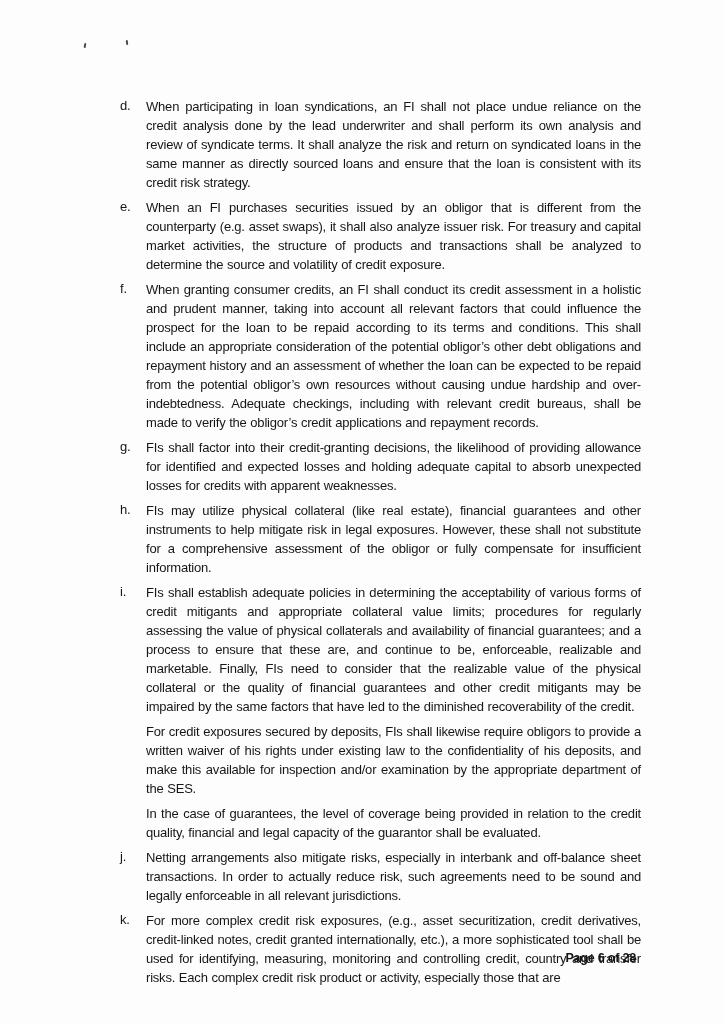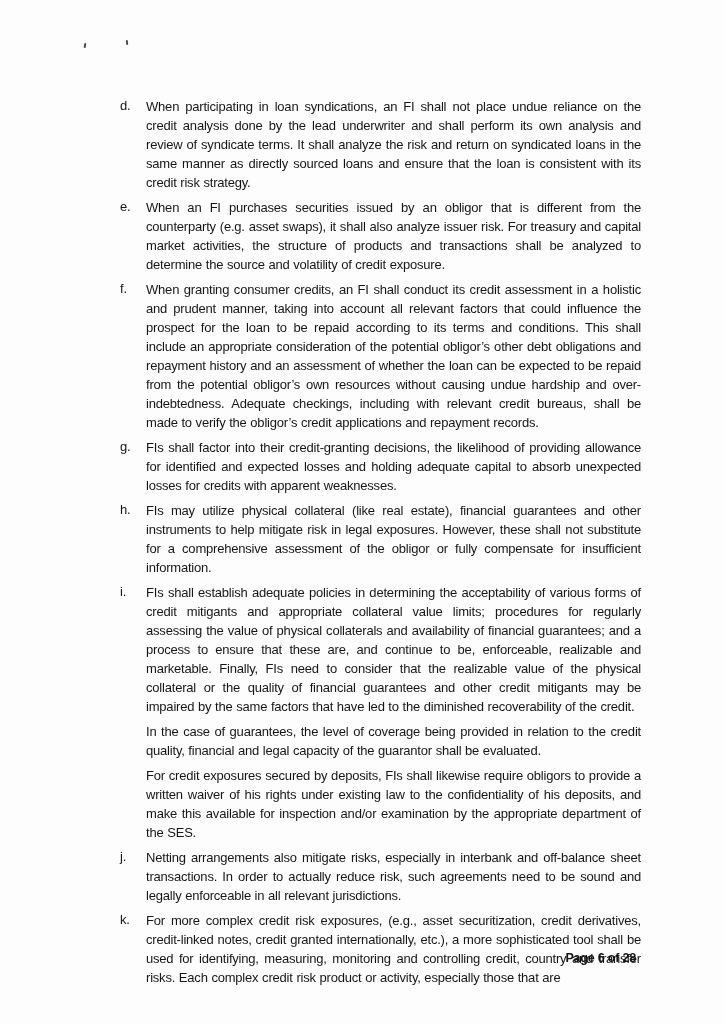--- a/index.html
+++ b/index.html
@@ -93,26 +93,26 @@
       <p class="para-text">FIs may utilize physical collateral (like real estate), financial guarantees and other instruments to help mitigate risk in legal exposures.  However, these shall not substitute for a comprehensive assessment of the obligor or fully compensate for insufficient information.</p>
     </div>
 
     <div class="para">
       <span class="para-label">i.</span>
       <p class="para-text">FIs shall establish adequate policies in determining the acceptability of various forms of credit mitigants and appropriate collateral value limits; procedures for regularly assessing the value of physical collaterals and availability of financial guarantees; and a process to ensure that these are, and continue to be, enforceable, realizable and marketable.  Finally, FIs need to consider that the realizable value of the physical collateral or the quality of financial guarantees and other credit mitigants may be impaired by the same factors that have led to the diminished recoverability of the credit.</p>
     </div>
 
     <div class="para">
       <span class="para-label"></span>
-      <p class="para-text">In the case of guarantees, the level of coverage being provided in relation to the credit quality, financial and legal capacity of the guarantor shall be evaluated.</p>
+      <p class="para-text">For credit exposures secured by deposits, FIs shall likewise require obligors to provide a written waiver of his rights under existing law to the confidentiality of his deposits, and make this available for inspection and/or examination by the appropriate department of the SES.</p>
     </div>
 
     <div class="para">
       <span class="para-label"></span>
-      <p class="para-text">For credit exposures secured by deposits, FIs shall likewise require obligors to provide a written waiver of his rights under existing law to the confidentiality of his deposits, and make this available for inspection and/or examination by the appropriate department of the SES.</p>
+      <p class="para-text">In the case of guarantees, the level of coverage being provided in relation to the credit quality, financial and legal capacity of the guarantor shall be evaluated.</p>
     </div>
 
     <div class="para">
       <span class="para-label">j.</span>
       <p class="para-text">Netting arrangements also mitigate risks, especially in interbank and off-balance sheet transactions.  In order to actually reduce risk, such agreements need to be sound and legally enforceable in all relevant jurisdictions.</p>
     </div>
 
     <div class="para">
       <span class="para-label">k.</span>
       <p class="para-text">For more complex credit risk exposures, (e.g., asset securitization, credit derivatives, credit-linked notes, credit granted internationally, etc.), a more sophisticated tool shall be used for identifying, measuring, monitoring and controlling credit, country and transfer risks.   Each complex credit risk product or activity, especially those that are</p>

